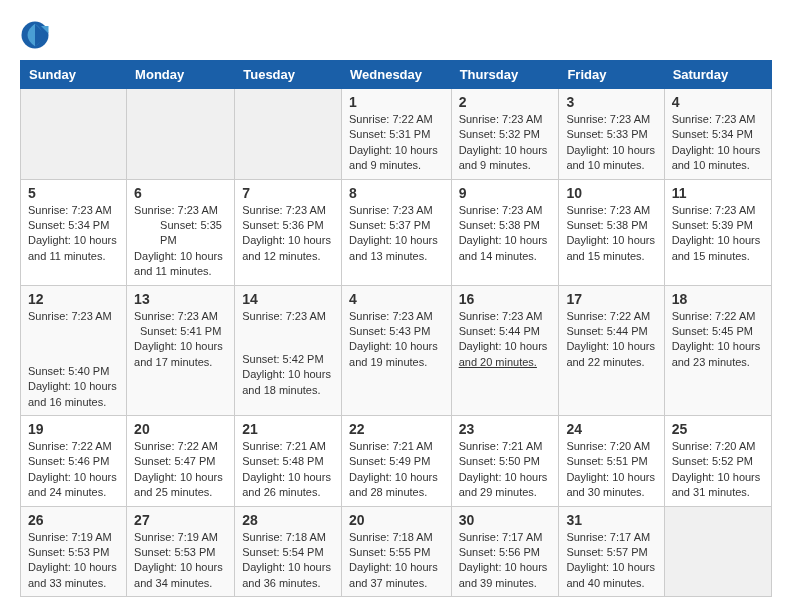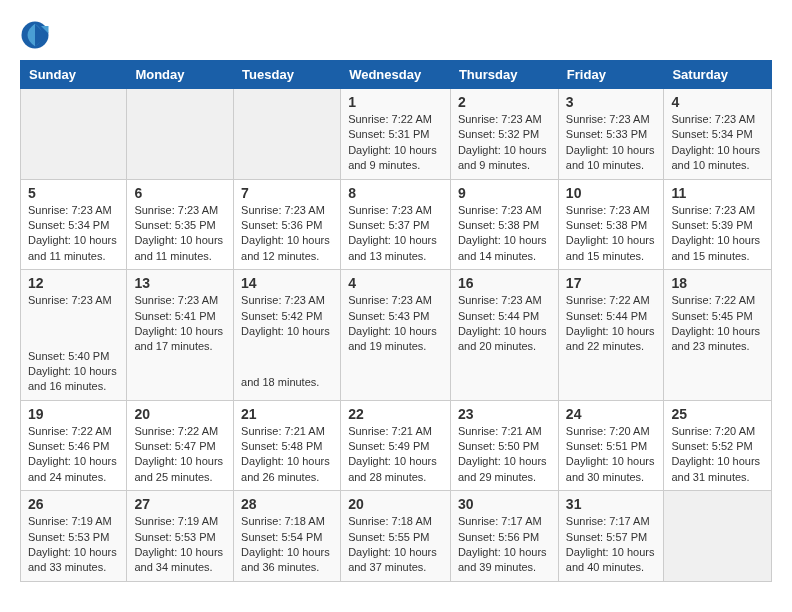--- a/index.html
+++ b/index.html
@@ -163,21 +163,21 @@
         <td>
           <span class="day-num">5</span>
           <div style="line-height: 1.4;">Sunrise: 7:23 AM</div>
           <div style="line-height: 1.4;">Sunset: 5:34 PM</div>
           <div style="line-height: 1.4;">Daylight: 10 hours</div>
           <div style="line-height: 1.4;">and 11 minutes.</div>
         </td>
         <td>
           <span class="day-num">6</span>
           <div style="line-height: 1.4;">Sunrise: 7:23 AM</div>
-          <div style="line-height: 1.4;">Sunset: 5:35 PM</div>
+          <div style="line-height: 1.4; margin-left: 26px;">Sunset: 5:35 PM</div>
           <div style="line-height: 1.4;">Daylight: 10 hours</div>
           <div style="line-height: 1.4;">and 11 minutes.</div>
         </td>
         <td>
           <span class="day-num">7</span>
           <div style="line-height: 1.4;">Sunrise: 7:23 AM</div>
           <div style="line-height: 1.4;">Sunset: 5:36 PM</div>
           <div style="line-height: 1.4;">Daylight: 10 hours</div>
           <div style="line-height: 1.4;">and 12 minutes.</div>
         </td>
@@ -214,44 +214,44 @@
         <td>
           <span class="day-num">12</span>
           <div style="line-height: 1.4;">Sunrise: 7:23 AM</div>
           <div style="line-height: 1.4; margin-top: 40px;">Sunset: 5:40 PM</div>
           <div style="line-height: 1.4;">Daylight: 10 hours</div>
           <div style="line-height: 1.4;">and 16 minutes.</div>
         </td>
         <td>
           <span class="day-num">13</span>
           <div style="line-height: 1.4;">Sunrise: 7:23 AM</div>
-          <div style="line-height: 1.4;">Sunset: 5:41 PM</div>
+          <div style="line-height: 1.4; text-align: center;">Sunset: 5:41 PM</div>
           <div style="line-height: 1.4;">Daylight: 10 hours</div>
           <div style="line-height: 1.4;">and 17 minutes.</div>
         </td>
         <td>
           <span class="day-num">14</span>
           <div style="line-height: 1.4;">Sunrise: 7:23 AM</div>
-          <div style="line-height: 1.4;">Sunset: 5:42 PM</div>
-          <div style="line-height: 1.4;">Daylight: 10 hours</div>
-          <div style="line-height: 1.4; margin-top: 36px;">and 18 minutes.</div>
+          <div style="line-height: 1.4; margin-top: 28px;">Sunset: 5:42 PM</div>
+          <div style="line-height: 1.4;">Daylight: 10 hours</div>
+          <div style="line-height: 1.4;">and 18 minutes.</div>
         </td>
         <td>
           <span class="day-num">4</span>
           <div style="line-height: 1.4;">Sunrise: 7:23 AM</div>
           <div style="line-height: 1.4;">Sunset: 5:43 PM</div>
           <div style="line-height: 1.4;">Daylight: 10 hours</div>
           <div style="line-height: 1.4;">and 19 minutes.</div>
         </td>
         <td>
           <span class="day-num">16</span>
           <div style="line-height: 1.4;">Sunrise: 7:23 AM</div>
           <div style="line-height: 1.4;">Sunset: 5:44 PM</div>
           <div style="line-height: 1.4;">Daylight: 10 hours</div>
-          <div style="line-height: 1.4;">and 20 minutes.</div>
+          <div style="line-height: 1.4; text-decoration: underline;">and 20 minutes.</div>
         </td>
         <td>
           <span class="day-num">17</span>
           <div style="line-height: 1.4;">Sunrise: 7:22 AM</div>
           <div style="line-height: 1.4;">Sunset: 5:44 PM</div>
           <div style="line-height: 1.4;">Daylight: 10 hours</div>
           <div style="line-height: 1.4;">and 22 minutes.</div>
         </td>
         <td>
           <span class="day-num">18</span>

